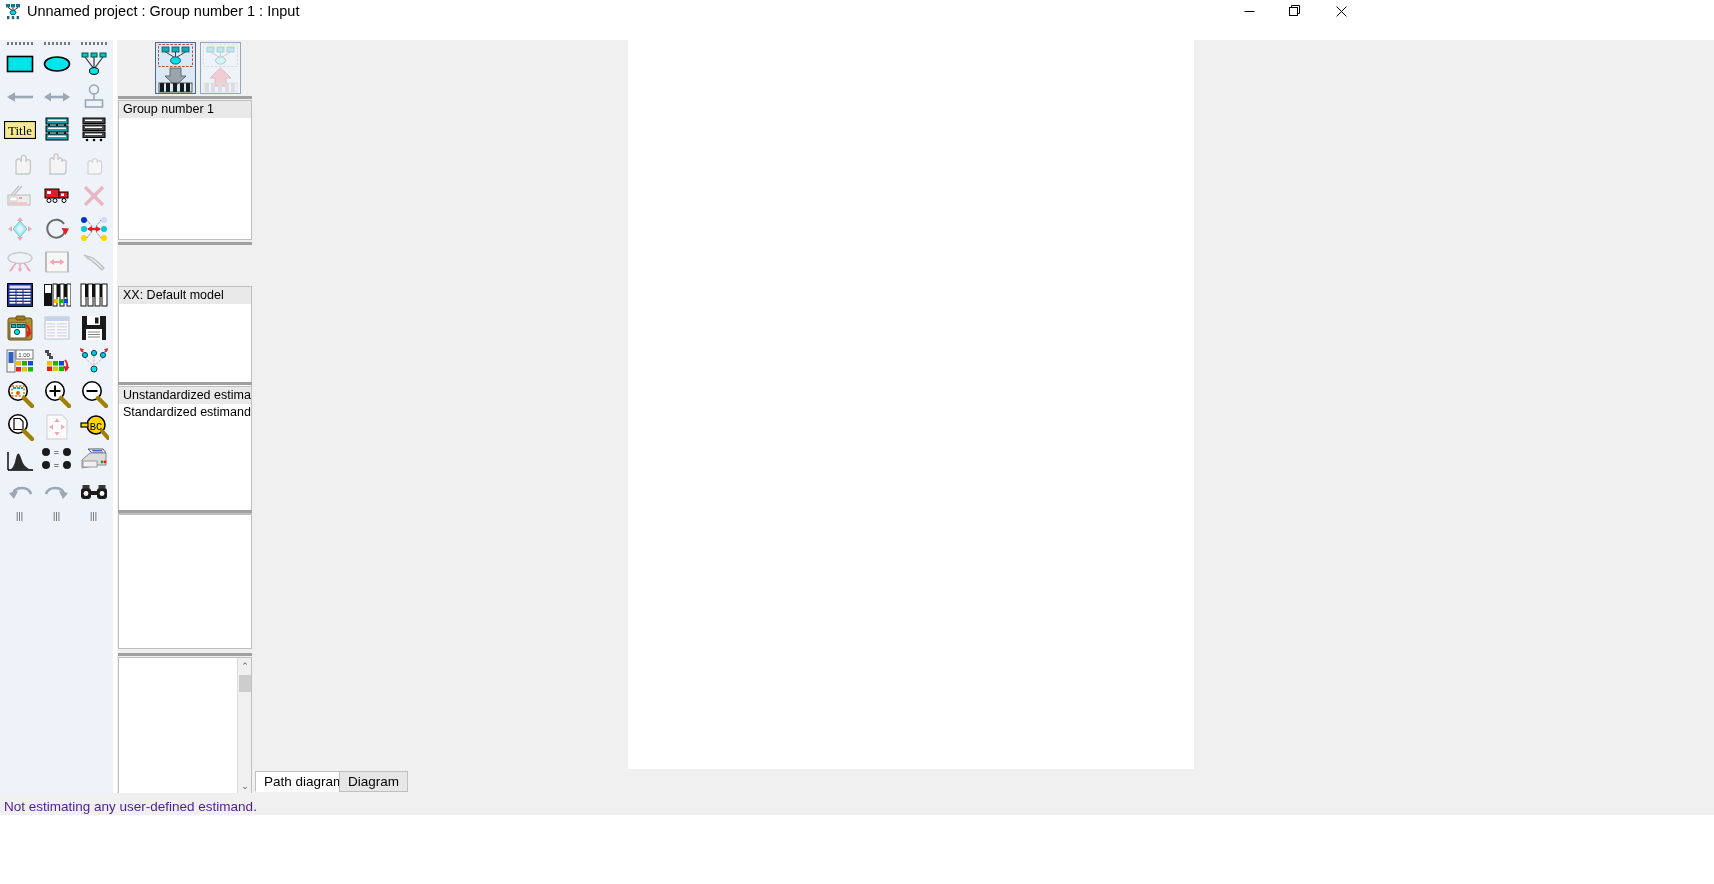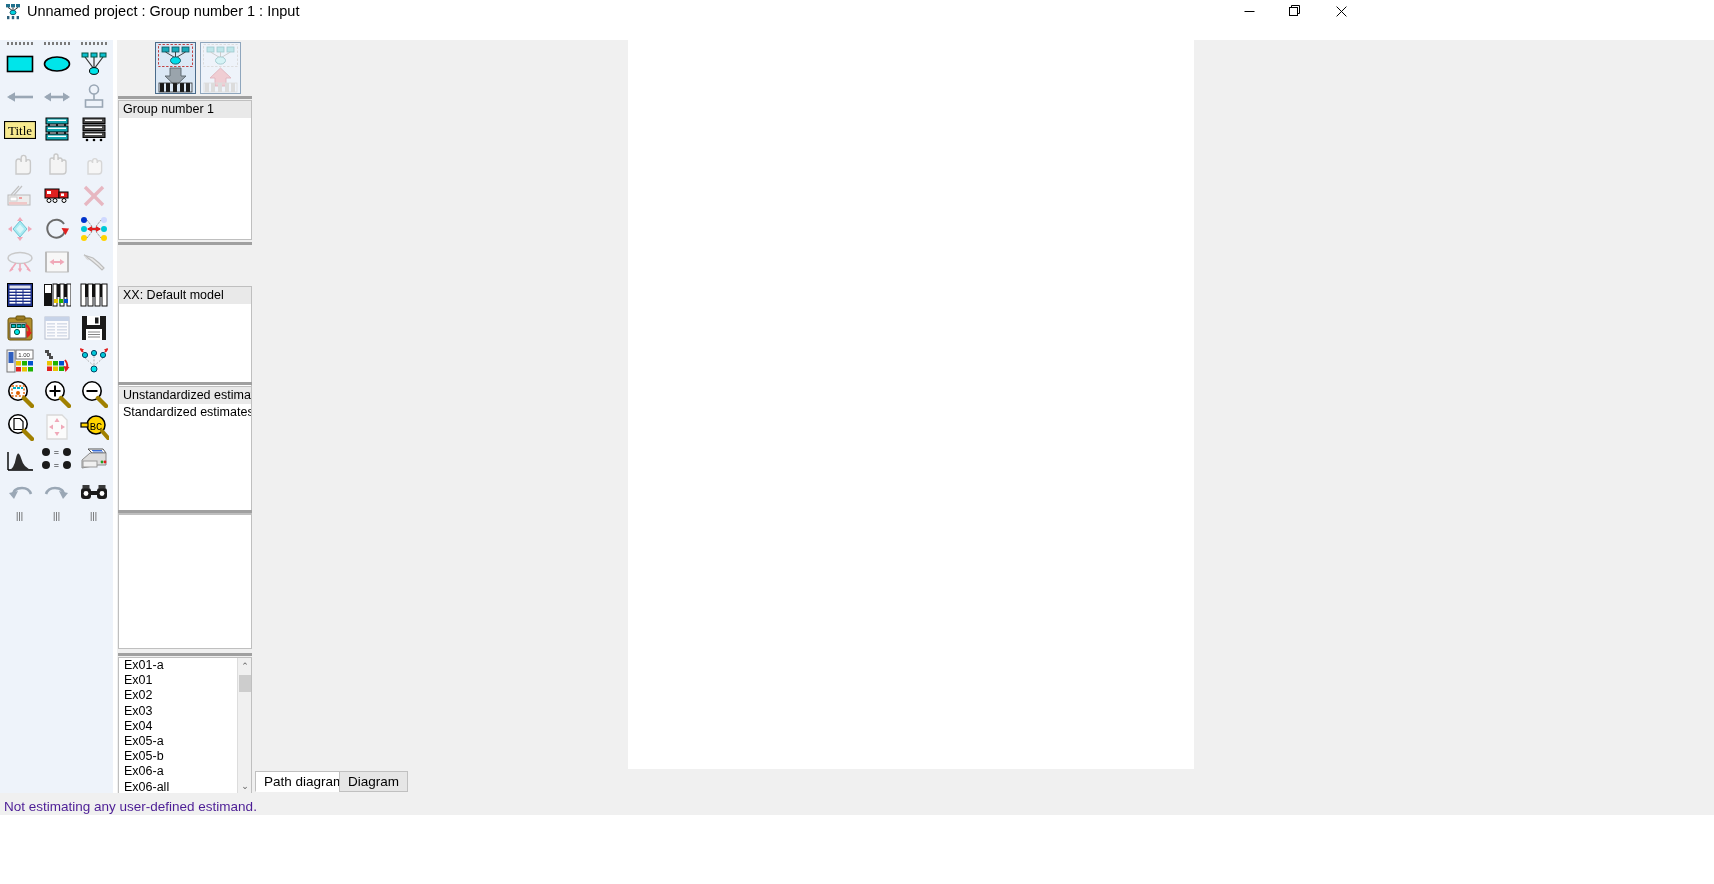--- a/index.html
+++ b/index.html
@@ -730,41 +730,30 @@
     <div class="divider" style="top:202px;"></div>
 
     <div class="panel" id="models-panel" style="top:206px; height:140px;margin-top:40px;">
       <div class="panel-row selected">XX: Default model</div>
     </div>
 
     <div class="divider" style="top:342px;"></div>
 
     <div class="panel" id="estimates-panel" style="top:346px; height:128px;">
       <div class="panel-row selected">Unstandardized estimates</div>
-      <div class="panel-row">Standardized estimates</div>
+      <div class="panel-row">Standardized estimand</div>
     </div>
 
     <div class="divider" style="top:470px;"></div>
 
     <div class="panel" id="empty-panel" style="top:474px; height:135px;"></div>
 
     <div class="divider" style="top:613px;"></div>
 
     <div id="filelist" style="top:617px; height:137px;">
-      <div class="fl-inner">
-        <div class="fl-row">Ex01-a</div>
-        <div class="fl-row">Ex01</div>
-        <div class="fl-row">Ex02</div>
-        <div class="fl-row">Ex03</div>
-        <div class="fl-row">Ex04</div>
-        <div class="fl-row">Ex05-a</div>
-        <div class="fl-row">Ex05-b</div>
-        <div class="fl-row">Ex06-a</div>
-        <div class="fl-row">Ex06-all</div>
-      </div>
       <div class="fl-scroll">
         <div class="fl-arrow">⌃</div>
         <div class="fl-thumb"></div>
         <div class="fl-arrow bottom">⌄</div>
       </div>
     </div>
   </div>
 
   <div id="canvas-area">
     <div id="page"></div>

